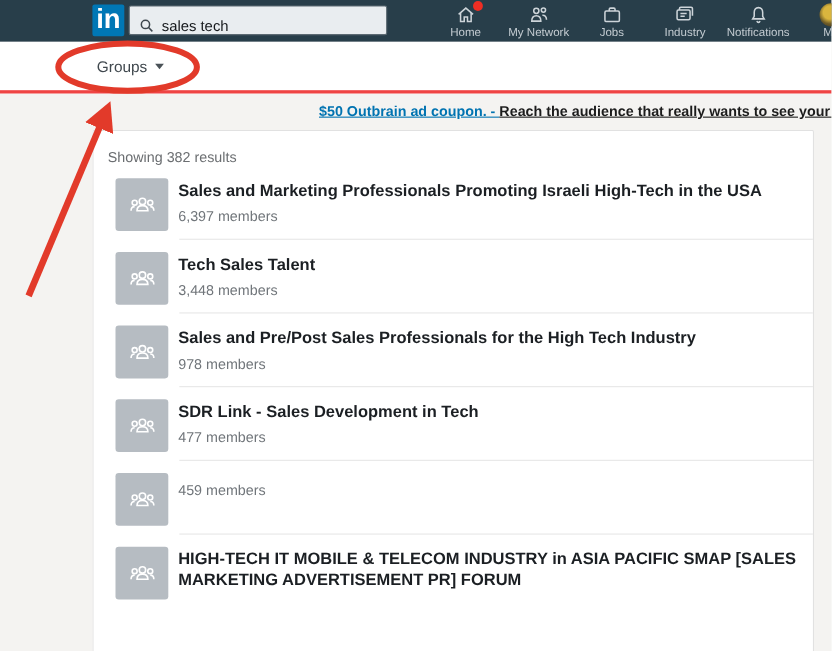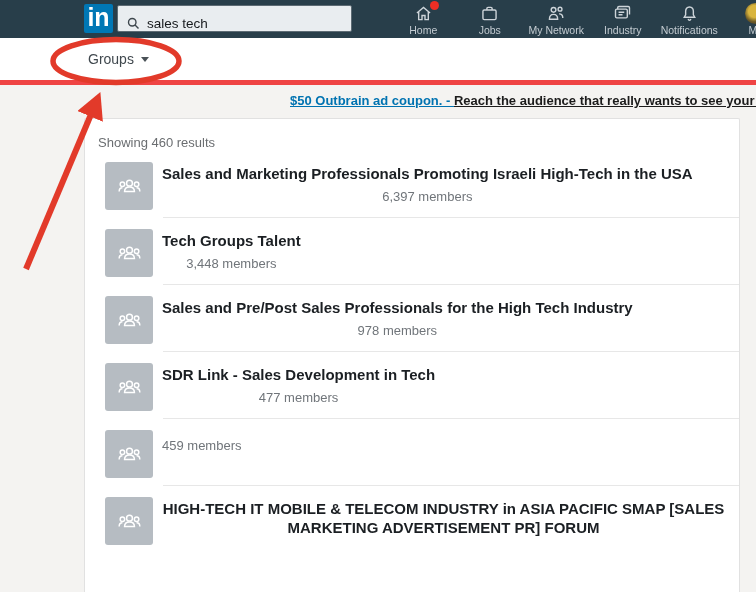--- a/index.html
+++ b/index.html
@@ -41,21 +41,21 @@
   }
   .nav-label { font-size:10.5px; color:#c3cbd1; margin-top:1px; white-space:nowrap; }
   .avatar {
     width:21px; height:21px; border-radius:50%;
     background:radial-gradient(circle at 45% 40%, #d9b53e 0 35%, #6e5b27 60%, #2e2c24 100%);
   }
 
   
   .subbar {
     position:absolute; left:0; top:38px; width:756px; height:47px;
-    background:#ffffff; border-bottom:5px solid #ef4444;
+    background:#ffffff; border-bottom:3px solid #ef4444;
     display:flex; align-items:center;
   }
   .groups-dd {
     margin-left:88px; display:flex; align-items:center; gap:7px;
     background:none; border:none; cursor:pointer;
     font-family:inherit; font-size:14px; color:#40484e;
   }
   .caret {
     width:0; height:0; border-left:4.5px solid transparent; border-right:4.5px solid transparent;
     border-top:5.5px solid #4a5257;
@@ -67,21 +67,21 @@
   .ad-link { color:var(--link-blue,#0073b1); text-decoration:underline; cursor:pointer; }
   .ad-msg  { color:#1c1c1c; text-decoration:underline; cursor:pointer; }
 
   
   .results-card {
     position:absolute; left:84px; top:118px; width:656px; height:500px;
     background:#ffffff; border:1px solid #e1e1e1; border-bottom:none;
     border-radius:2px 2px 0 0;
   }
   .results-count { padding:16px 0 0 13px; font-size:13px; color:#6b6e71; }
-  .row { position:relative; display:flex; align-items:flex-start; padding:11px 14px 8px 20px; cursor:pointer;text-align:center; }
+  .row { position:relative; display:flex; align-items:flex-start; padding:11px 14px 8px 20px; cursor:pointer; }
   .rows { margin-top:1px; }
   .tile {
     flex:0 0 auto; width:48px; height:48px; border-radius:3px;
     background:var(--tile-gray,#b6bcc2); display:flex; align-items:center; justify-content:center;
   }
   .row-text { margin-left:9px; padding-top:2px; min-width:0; }
   .row-title {
     font-size:15px; font-weight:bold; color:#1b1f23; line-height:19px; max-width:565px;
   }
   .row-members { font-size:13px; color:#70757a; margin-top:6px; }
@@ -111,38 +111,38 @@
           <path d="M4.5 11.5 L12 5 L19.5 11.5"></path>
           <path d="M6.5 10.2 V19 H10.3 V14.3 H13.7 V19 H17.5 V10.2"></path>
         </svg>
         <span class="nav-badge"></span>
       </span>
       <span class="nav-label">Home</span>
     </div>
 
     <div class="nav-item">
       <span class="nav-icon">
-        <svg width="21" height="21" viewBox="0 0 24 24" fill="none" stroke="#cdd4d9" stroke-width="1.6">
-          <rect x="4.5" y="8" width="15" height="11" rx="1.5"></rect>
-          <path d="M9 8 V6.3 C9 5.6 9.6 5 10.3 5 H13.7 C14.4 5 15 5.6 15 6.3 V8"></path>
-        </svg>
-      </span>
-      <span class="nav-label">Jobs</span>
-    </div>
-
-    <div class="nav-item">
-      <span class="nav-icon">
         <svg width="22" height="21" viewBox="0 0 24 24" fill="none" stroke="#cdd4d9" stroke-width="1.6">
           <circle cx="9.2" cy="7.8" r="2.7"></circle>
           <path d="M4.5 18.5 C4.5 15 6.5 13 9.2 13 C11.9 13 13.9 15 13.9 18.5 Z"></path>
           <circle cx="16.6" cy="7" r="2.2"></circle>
           <path d="M15.5 12.4 C18 12.2 19.8 14 19.8 17.2"></path>
         </svg>
       </span>
       <span class="nav-label">My Network</span>
+    </div>
+
+    <div class="nav-item">
+      <span class="nav-icon">
+        <svg width="21" height="21" viewBox="0 0 24 24" fill="none" stroke="#cdd4d9" stroke-width="1.6">
+          <rect x="4.5" y="8" width="15" height="11" rx="1.5"></rect>
+          <path d="M9 8 V6.3 C9 5.6 9.6 5 10.3 5 H13.7 C14.4 5 15 5.6 15 6.3 V8"></path>
+        </svg>
+      </span>
+      <span class="nav-label">Jobs</span>
     </div>
 
     <div class="nav-item">
       <span class="nav-icon">
         <svg width="21" height="21" viewBox="0 0 24 24" fill="none" stroke="#cdd4d9" stroke-width="1.6">
           <path d="M6.5 7 V5.5 C6.5 4.7 7.2 4 8 4 H18.5 C19.3 4 20 4.7 20 5.5 V13"></path>
           <rect x="4" y="7" width="13.5" height="10" rx="1.5"></rect>
           <path d="M7.5 10.5 H14 M7.5 13.5 H12"></path>
         </svg>
       </span>
@@ -175,21 +175,21 @@
   </button>
 </div>
 
 <div class="ad-row">
   <div class="ad-line">
     <a class="ad-link">$50 Outbrain ad coupon. - </a><span class="ad-msg">Reach the audience that really wants to see your ad</span>
   </div>
 </div>
 
 <main class="results-card">
-  <div class="results-count">Showing 460 results</div>
+  <div class="results-count">Showing 382 results</div>
 
   <div class="rows">
 
     <div class="row">
       <span class="tile">
         <svg width="27" height="27" viewBox="0 0 24 24" fill="none" stroke="#ffffff" stroke-width="1.3">
           <circle cx="12" cy="9" r="2.6"></circle>
           <path d="M7.6 16.5 C7.6 13.9 9.5 12.4 12 12.4 C14.5 12.4 16.4 13.9 16.4 16.5 Z"></path>
           <circle cx="5.7" cy="10" r="2"></circle>
           <path d="M2.8 16.5 C2.8 14.3 4.1 13.2 5.7 13.2"></path>
@@ -209,21 +209,21 @@
         <svg width="27" height="27" viewBox="0 0 24 24" fill="none" stroke="#ffffff" stroke-width="1.3">
           <circle cx="12" cy="9" r="2.6"></circle>
           <path d="M7.6 16.5 C7.6 13.9 9.5 12.4 12 12.4 C14.5 12.4 16.4 13.9 16.4 16.5 Z"></path>
           <circle cx="5.7" cy="10" r="2"></circle>
           <path d="M2.8 16.5 C2.8 14.3 4.1 13.2 5.7 13.2"></path>
           <circle cx="18.3" cy="10" r="2"></circle>
           <path d="M21.2 16.5 C21.2 14.3 19.9 13.2 18.3 13.2"></path>
         </svg>
       </span>
       <span class="row-text">
-        <div class="row-title">Tech Groups Talent</div>
+        <div class="row-title">Tech Sales Talent</div>
         <div class="row-members">3,448 members</div>
       </span>
       <span class="divider"></span>
     </div>
 
 
     <div class="row">
       <span class="tile">
         <svg width="27" height="27" viewBox="0 0 24 24" fill="none" stroke="#ffffff" stroke-width="1.3">
           <circle cx="12" cy="9" r="2.6"></circle>

